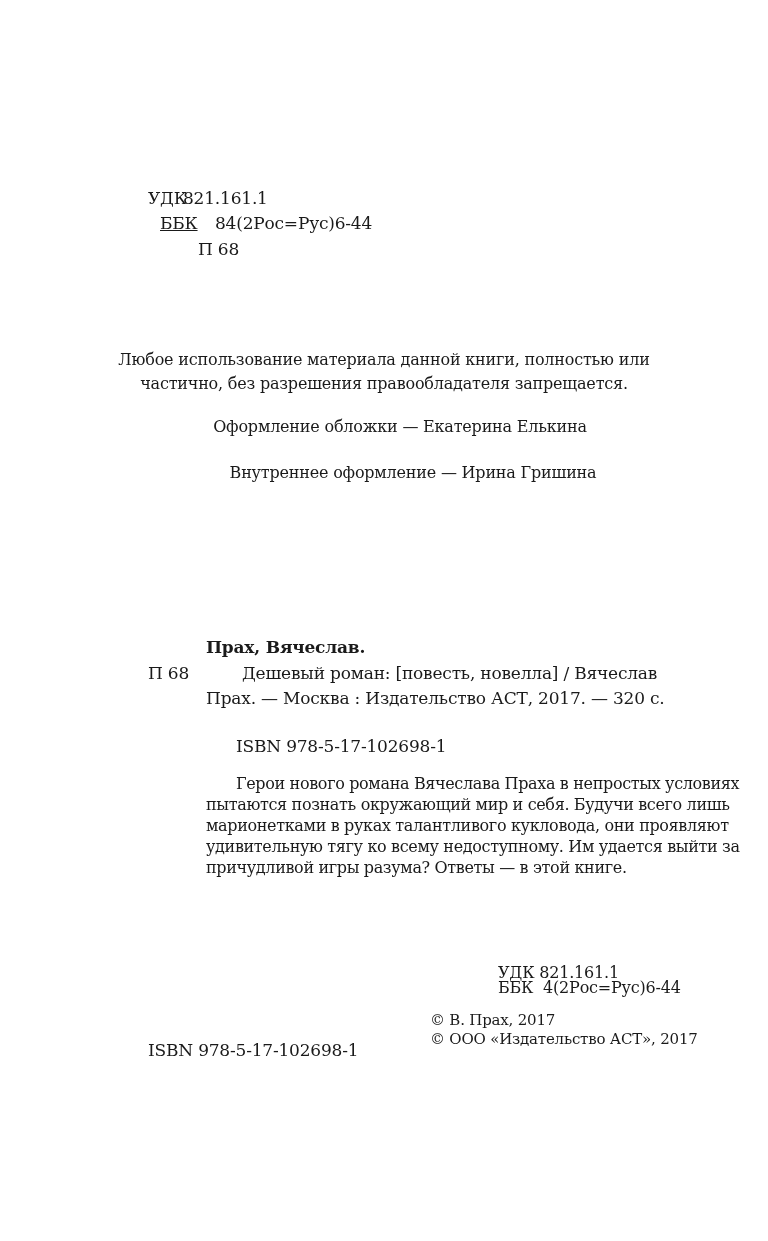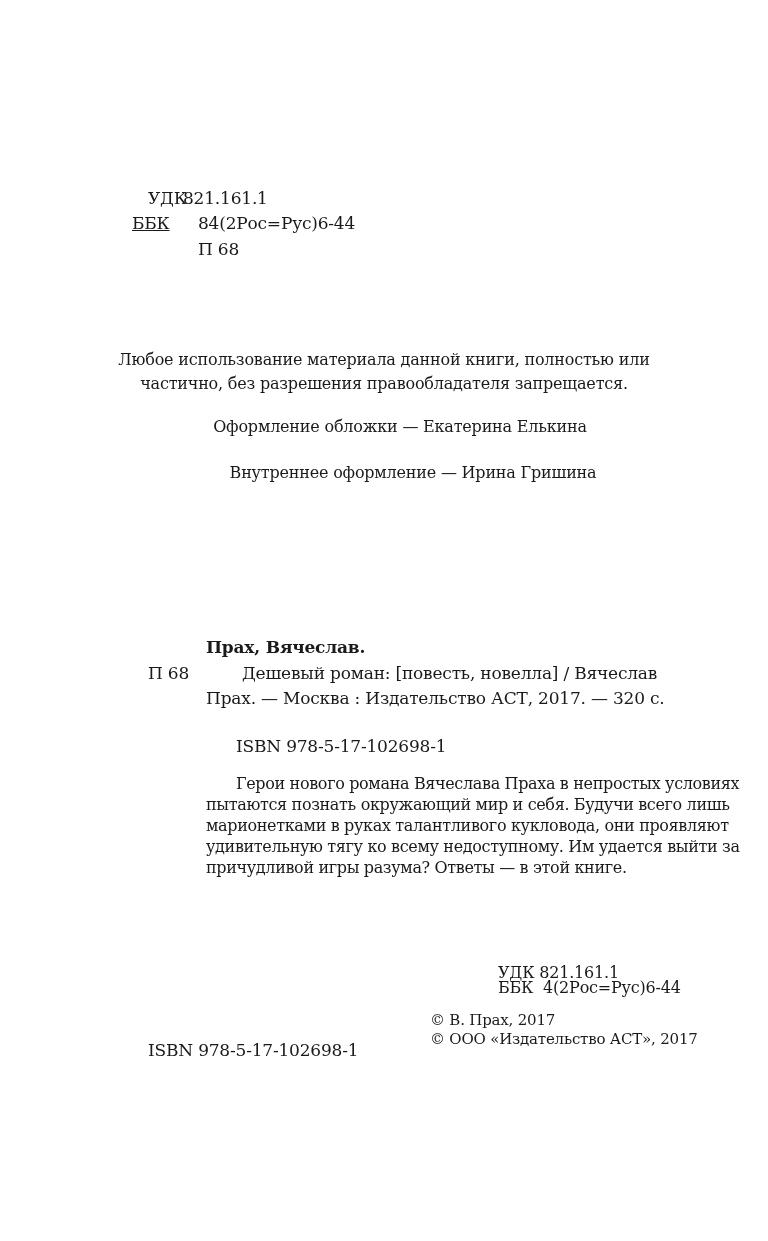--- a/index.html
+++ b/index.html
@@ -17,22 +17,22 @@
     }
     .abs { position: absolute; white-space: nowrap; }
     .t17 { font-size: 17px; letter-spacing: -0.2px; margin-top: 12px; }
     .t16 { font-size: 16px; letter-spacing: -0.2px; }
     .t15 { font-size: 15px; letter-spacing: -0.2px; }
     .center { text-align: center; }
 
     
     #udk-top-label { left: 148px; top: 176px; }
     #udk-top-value { left: 183px; top: 176px; text-align: center; }
-    #bbk-top-label { left: 132px; top: 201px; text-decoration: underline; }
-    #bbk-top-value { left: 198px; top: 201px; }
+    #bbk-top-label { left: 160px; top: 201px; text-decoration: underline; }
+    #bbk-top-value { left: 215px; top: 201px; }
     #author-mark-top { left: 198px; top: 227px; }
 
     
     #notice { left: 0; width: 826px; top: 348px; line-height: 24px; }
 
     #cover-credit { left: 0; width: 826px; top: 417px; }
     #interior-credit { left: 0; width: 826px; top: 463px; }
 
     
     #card-author { left: 206px; top: 625px; font-weight: bold; }

